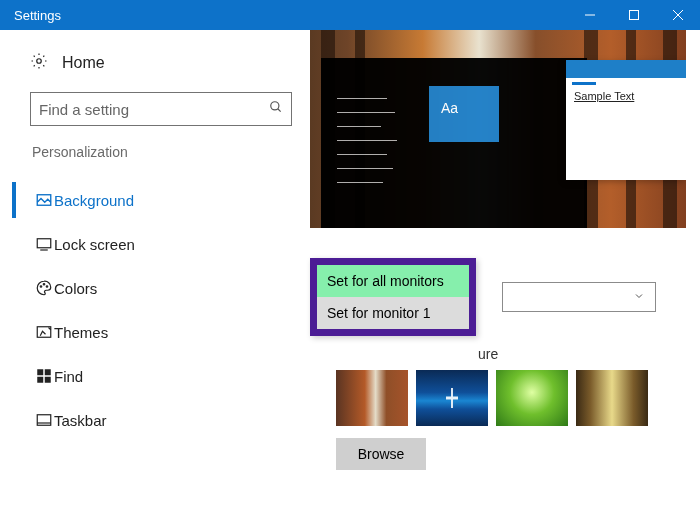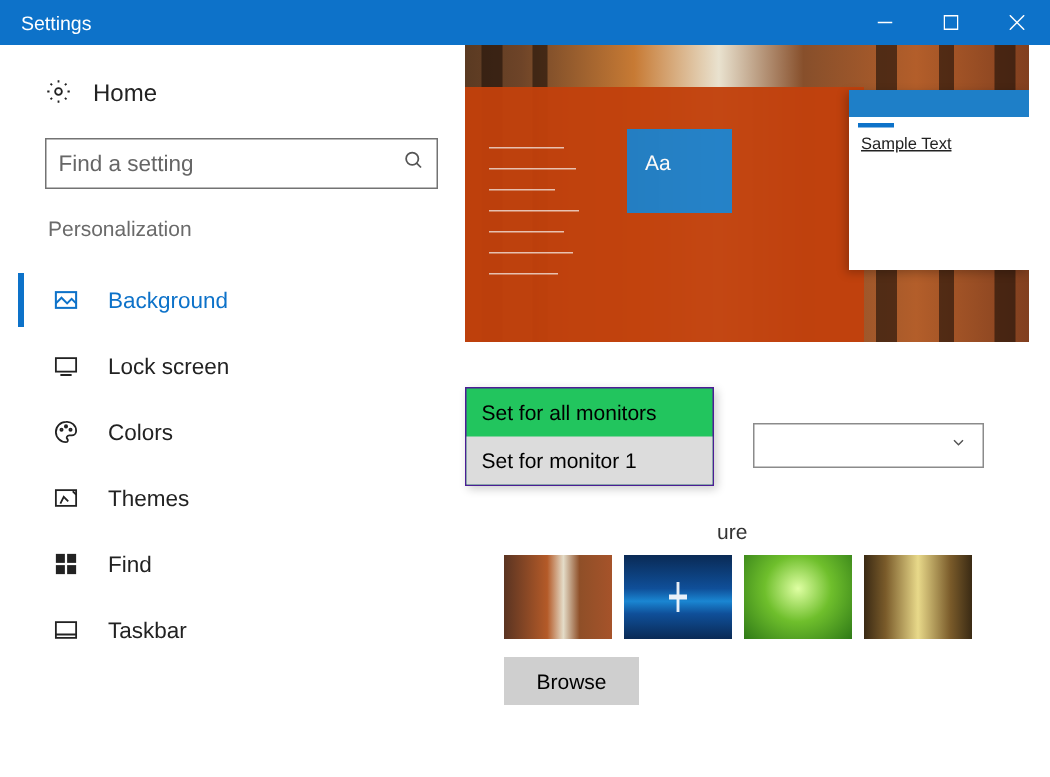--- a/index.html
+++ b/index.html
@@ -10,38 +10,38 @@
   .title-ctrl { width: 44px; height: 30px; display: flex; align-items: center; justify-content: center; }
   .title-ctrl svg { stroke: #fff; }
   .body { flex: 1; display: flex; overflow: hidden; }
   .sidebar { width: 310px; padding: 14px 18px 0 30px; display: flex; flex-direction: column; color: #222; }
   .home-row { display: flex; align-items: center; height: 38px; gap: 14px; margin-bottom: 10px; cursor: pointer; font-size: 16px; }
   .search-box { border: 1px solid #737373; height: 34px; display: flex; align-items: center; padding: 0 8px; margin-bottom: 14px; }
   .search-box input { flex: 1; border: none; outline: none; font-size: 15px; color: #444; background: transparent; }
   .search-box input::placeholder { color: #666; }
   .section-label { color: #6a6a6a; font-size: 14px; margin: 4px 0 18px 2px; }
   .nav { display: flex; flex-direction: column; margin-left: -18px; margin-right: -18px; }
-  .nav-item { display: flex; align-items: center; height: 44px; padding-left: 22px; gap: 18px; font-size: 15px; cursor: pointer; position: relative; color: #222; }
+  .nav-item { display: flex; align-items: center; height: 44px; padding-left: 22px; font-size: 15px; cursor: pointer; position: relative; color: #222; }
   .nav-item.active { color: #0d72c9; }
   .nav-item.active::before { content: ""; position: absolute; left: 0; top: 4px; bottom: 4px; width: 4px; background: #0d72c9; }
   .nav-item .ico { width: 20px; height: 20px; display: flex; align-items: center; justify-content: center; color: inherit; }
   .main { flex: 1; position: relative; }
   .preview { position: absolute; top: 0; left: 0; right: 14px; height: 198px; overflow: hidden; }
   .forest { position: absolute; inset: 0; background: linear-gradient(90deg,#5a3a22 0%,#6e4428 10%,#c77a34 30%,#e9e2cf 45%,#874f2b 60%,#b35e2a 80%,#813f1f 100%); }
   .tree { position: absolute; top: 0; bottom: 0; width: 14px; background: rgba(35,20,10,.65); }
-  .startmenu { position: absolute; left: 0; bottom: 0; top: 28px; width: 266px; background: #c2410c; opacity: .96; }
+  .startmenu { position: absolute; left: 11px; bottom: 0; top: 28px; width: 266px; background: #000000; opacity: .96; }
   .startmenu::before { content: ""; position: absolute; left: 108px; top: 28px; width: 70px; height: 56px; background: #1e7fc8; }
   .startmenu .aa { position: absolute; left: 120px; top: 42px; color: #fff; font-size: 14px; }
   .sm-rule { position: absolute; background: rgba(255,255,255,.7); height: 1px; left: 16px; }
   .sample-win { position: absolute; right: 0; top: 30px; width: 120px; height: 120px; background: #fff; box-shadow: -2px 2px 6px rgba(0,0,0,.25); }
   .sample-win .swtitle { height: 18px; background: #1e7fc8; }
   .sample-win .swaccent { position: absolute; top: 22px; left: 6px; width: 24px; height: 3px; background: #0d72c9; }
   .sample-win .swtext { position: absolute; top: 30px; left: 8px; font-size: 11px; color: #222; text-decoration: underline; }
   .combo { position: absolute; top: 252px; left: 192px; right: 44px; height: 30px; border: 1px solid #8b8b8b; display: flex; align-items: center; justify-content: flex-end; padding-right: 10px; }
-  .context-menu { position: absolute; top: 228px; left: 0; width: 166px; background: #22c55e; border: 1px solid #4c1d95; box-shadow: 2px 2px 6px rgba(0,0,0,.2); }
+  .context-menu { position: absolute; top: 228px; left: 0; width: 166px; background: #86efac; border: 7px solid #4c1d95; box-shadow: 2px 2px 6px rgba(0,0,0,.2); }
   .cm-item { height: 32px; display: flex; align-items: center; padding: 0 10px; font-size: 14px; cursor: pointer; }
   .cm-item.sel { background: #dcdcdc; }
   .chooselabel { position: absolute; top: 316px; left: 168px; font-size: 14px; color: #333; }
   .thumbs { position: absolute; top: 340px; left: 26px; display: flex; gap: 8px; }
   .thumb { width: 72px; height: 56px; }
   .t1 { background: linear-gradient(90deg,#5a3422,#b45a28 40%,#e4dcc8 55%,#8f4f28 70%,#a6532a 100%); }
   .t2 { background: linear-gradient(180deg,#0a2a55 0%,#0f4f99 40%,#1a86d2 55%,#0f4f99 70%,#0a2a55 100%); position: relative; }
   .t2::after { content:""; position:absolute; left:30px; right:30px; top:18px; bottom:18px; background:#fff; clip-path: polygon(0 42%,42% 42%,42% 0,58% 0,58% 42%,100% 42%,100% 58%,58% 58%,58% 100%,42% 100%,42% 58%,0 58%); opacity:.9;}
   .t3 { background: radial-gradient(circle at 50% 40%, #dfffa3 0%, #6fbf2c 45%, #2f7a17 100%); }
   .t4 { background: linear-gradient(90deg,#3a2a14 0%,#7a5b2a 20%,#e8d98a 50%,#7a5b2a 80%,#3a2a14 100%); }

